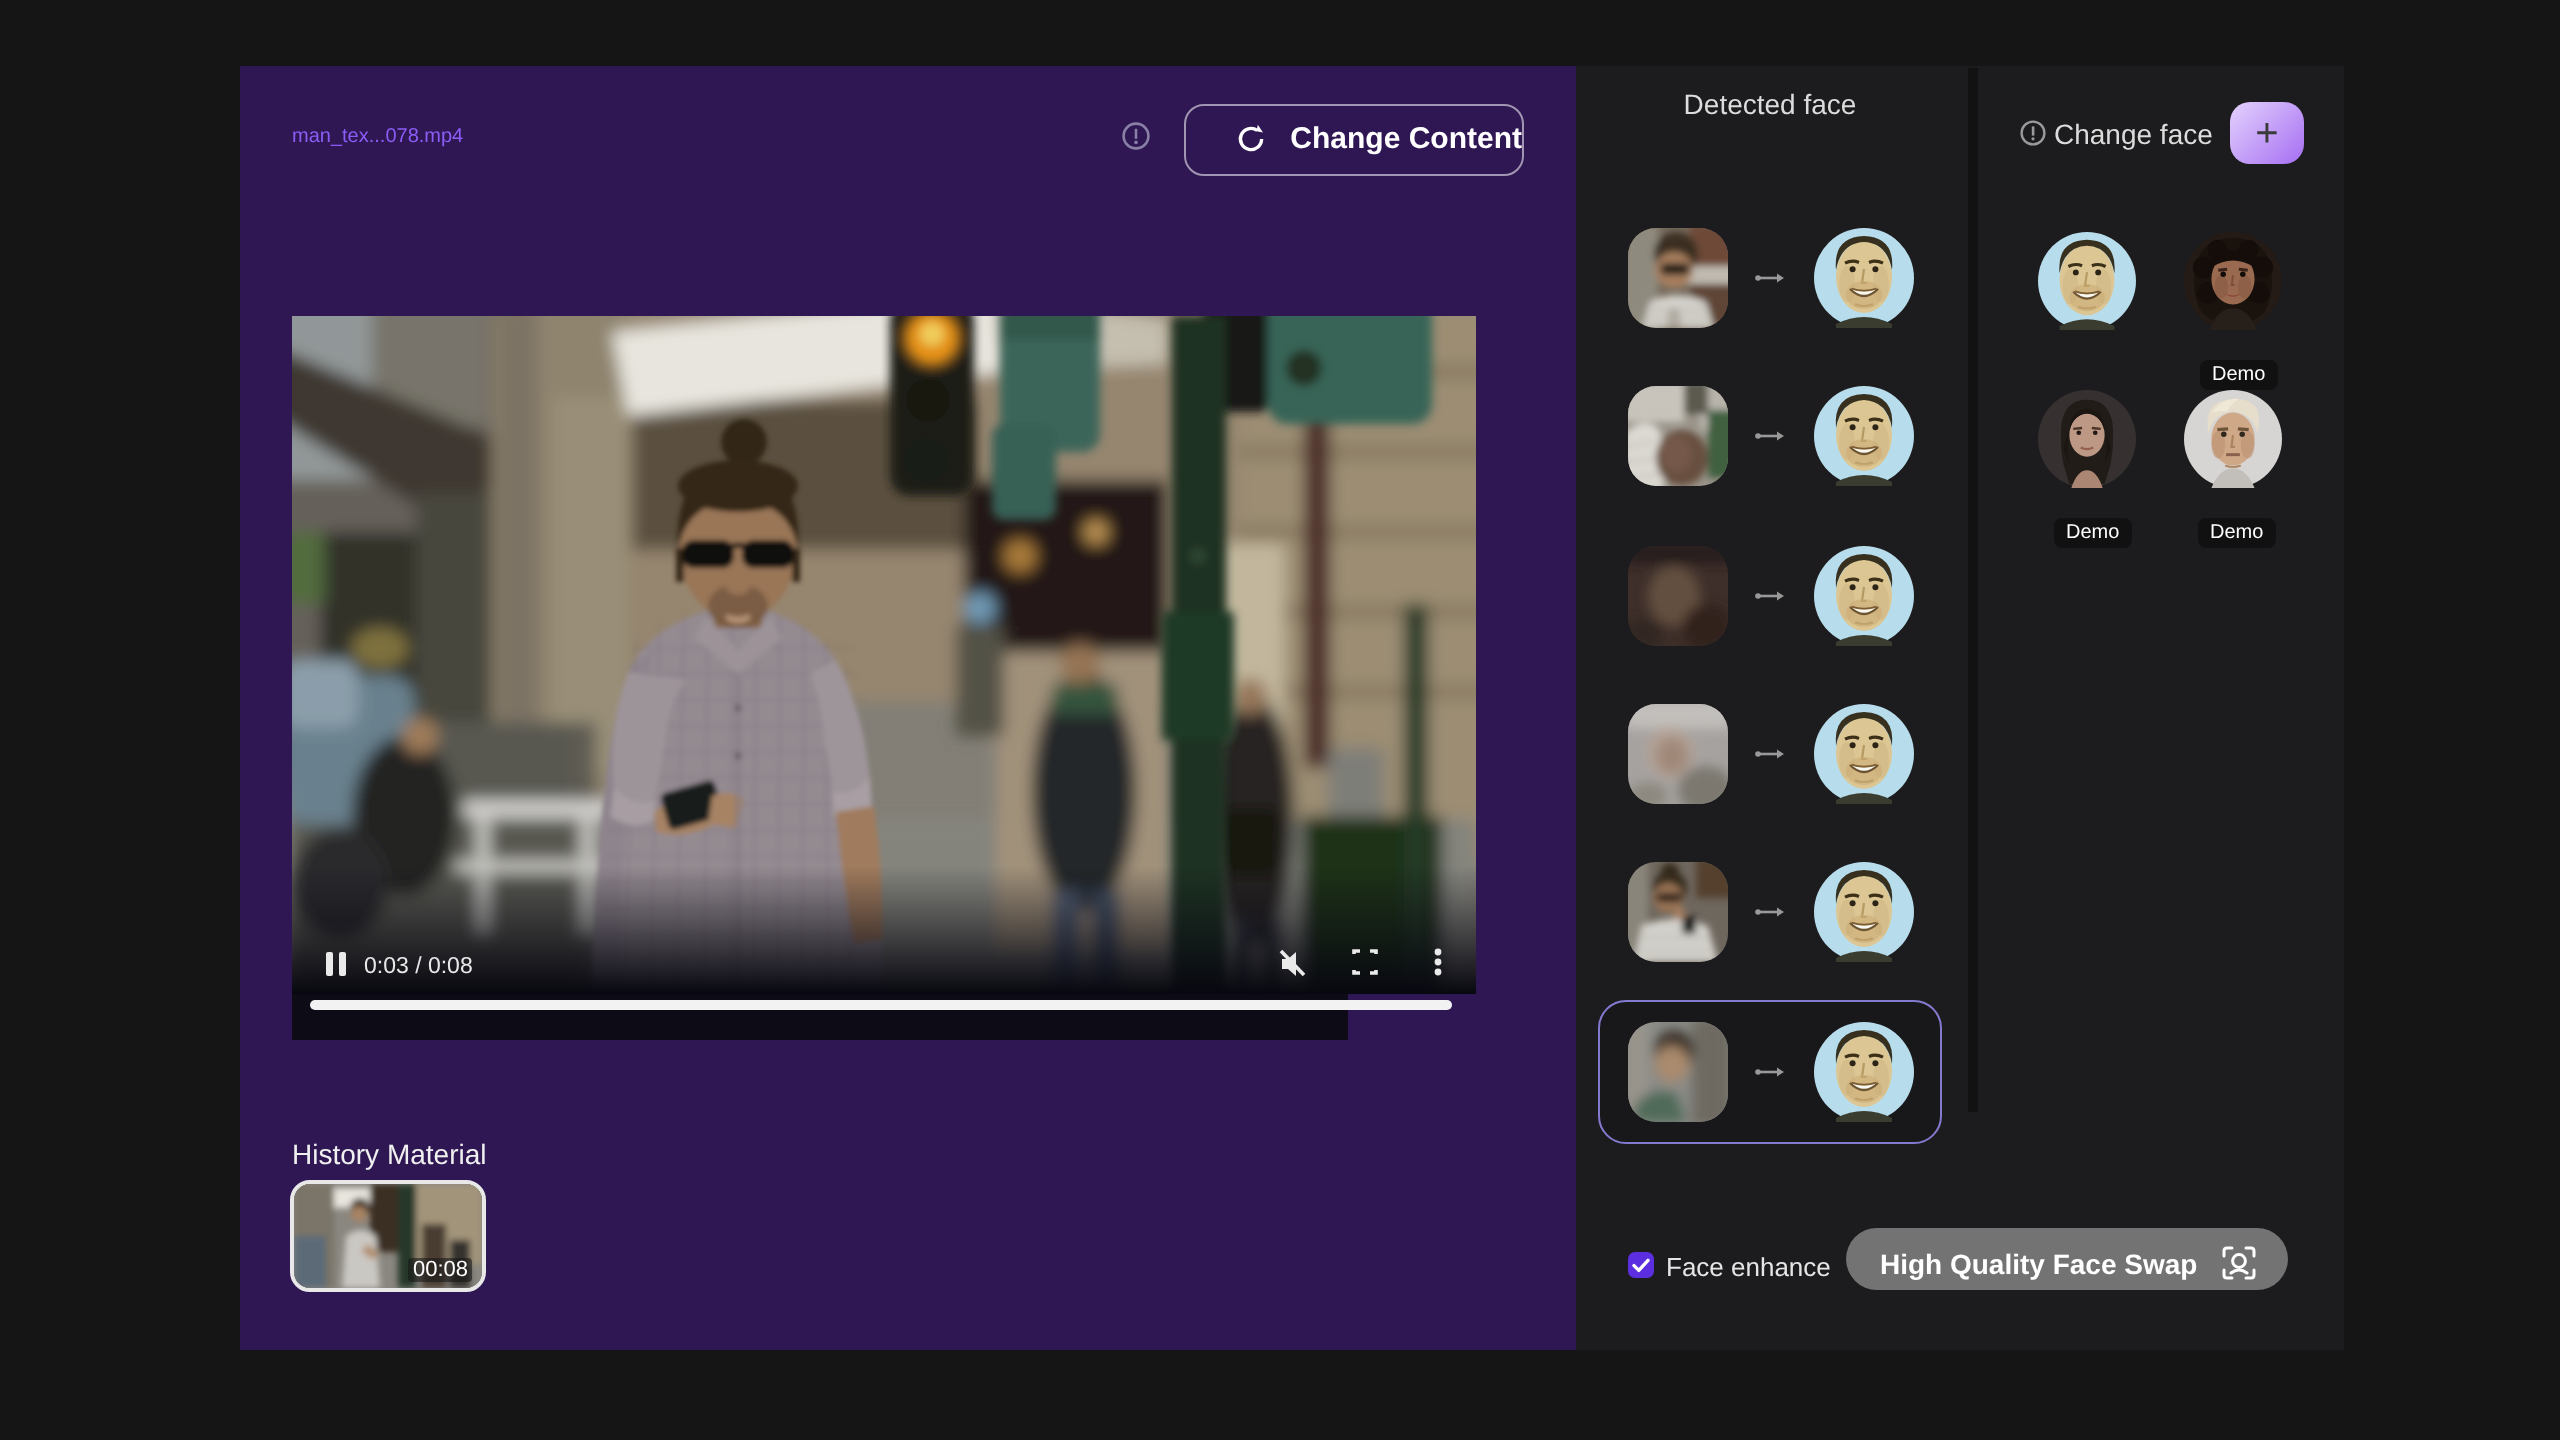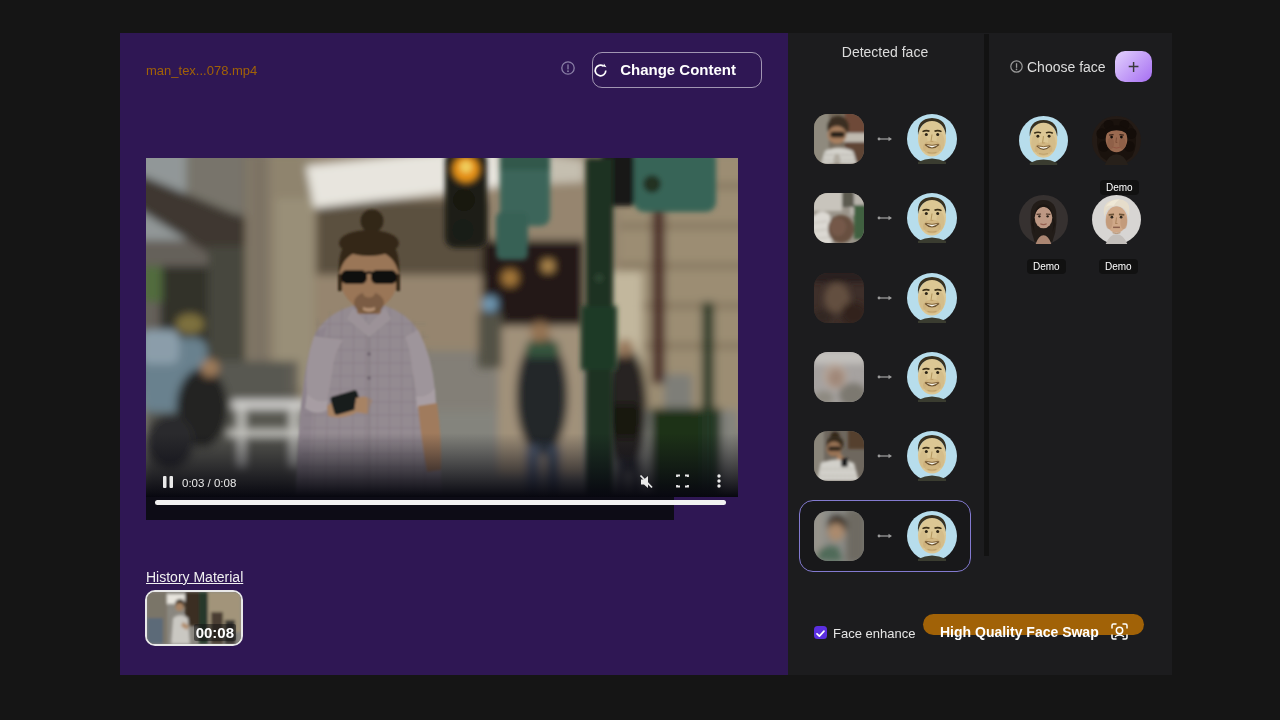--- a/index.html
+++ b/index.html
@@ -3,27 +3,27 @@
 <meta charset="utf-8">
 <style>
   * { margin:0; padding:0; box-sizing:border-box; }
   html,body { width:1280px; height:720px; background:#151515; overflow:hidden;
     font-family:"Liberation Sans", sans-serif; }
   .abs { position:absolute; }
   #left { left:120px; top:33px; width:668px; height:642px; background:#2f1754; }
   #mid { left:788px; top:33px; width:384px; height:642px; background:#1c1c1e; }
   #gutter { left:984px; top:34px; width:5px; height:522px; background:#121212; }
   .hdr { color:#dcdcdc; font-size:14px; }
-  #fname { left:146px; top:63px; color:#a16207; font-size:13px; }
+  #fname { left:146px; top:63px; color:#8b5cf6; font-size:10px; }
   #vbox { left:146px; top:158px; width:528px; height:362px; background:#0d0c16; }
   #ccbtn { left:592px; top:52px; width:170px; height:36px; border:1px solid rgba(255,255,255,0.55);
-     border-radius:10px; color:#fff; font-size:15px; font-weight:bold; line-height:34px; text-align:left; }
-  #hist { left:146px; top:569px; color:#f0f0f0; font-size:14px;text-decoration:underline; }
+     border-radius:10px; color:#fff; font-size:15px; font-weight:bold; line-height:34px; text-align:right; }
+  #hist { left:146px; top:569px; color:#f0f0f0; font-size:14px; }
   #thumb { left:145px; top:590px; width:98px; height:56px; border:2px solid #e8e8e8; border-radius:10px; overflow:hidden; background:#6a6a62;}
-  #t008 { right:5px; bottom:3px; color:#fff; font-size:15px; font-weight:bold; background:rgba(20,20,20,0.55); padding:0 2px; border-radius:2px;margin-top:21px; }
+  #t008 { right:5px; bottom:3px; color:#fff; font-size:11px; font-weight:normal; background:rgba(20,20,20,0.55); padding:0 2px; border-radius:2px;margin-top:21px; }
   .demo { position:absolute; background:rgba(16,16,16,0.92); color:#fff; font-size:10px;
      padding:2px 6px; border-radius:4px;margin-top:24px; }
 </style>
 </head>
 <body>
 <div class="abs" id="left"></div>
 <div class="abs" id="mid"></div>
 <div class="abs" id="gutter"></div>
 <div class="abs" id="fname">man_tex...078.mp4</div>
 <svg class="abs" style="left:561px;top:61px" width="14" height="14" viewBox="0 0 14 14">
@@ -350,21 +350,21 @@
     <use href="#arrowlr"></use>
   </svg>
 <svg class="abs" style="left:907px;top:511px" width="50" height="50" viewBox="0 0 50 50">
     <use href="#avface"></use>
   </svg>
 <svg class="abs" style="left:1010px;top:60px" width="13" height="13" viewBox="0 0 13 13">
  <circle cx="6.5" cy="6.5" r="5.7" stroke="#9a9a9a" stroke-width="1.2" fill="none"></circle>
  <rect x="5.9" y="3.2" width="1.3" height="4.6" fill="#9a9a9a"></rect>
     <circle cx="6.5" cy="9.4" r="0.8" fill="#9a9a9a"></circle>
 </svg>
-<div class="abs hdr" style="left:1027px;top:59px">Choose face</div>
+<div class="abs hdr" style="left:1027px;top:59px">Change face</div>
 <div class="abs" style="left:1115px;top:51px;width:37px;height:31px;border-radius:10px;background:linear-gradient(135deg,#e3d2fd,#a66ef2)">
  <div style="position:absolute;left:50%;top:50%;transform:translate(-50%,-50%);color:#3a3a3a;font-size:20px;font-weight:400;line-height:1">+</div>
 </div>
 
 <svg class="abs" style="left:1019px;top:116px" width="49" height="49" viewBox="0 0 50 50">
     <use href="#avface"></use>
   </svg>
 
 <svg class="abs" style="left:1092px;top:116px" width="49" height="49" viewBox="0 0 50 50">
  <circle cx="25" cy="25" r="25" fill="#241b16"></circle>
@@ -419,20 +419,20 @@
 <span class="demo" style="left:1100px;top:156px">Demo</span>
 <span class="demo" style="left:1027px;top:235px">Demo</span>
 <span class="demo" style="left:1099px;top:235px">Demo</span>
 
 <div class="abs" style="left:814px;top:626px;width:13px;height:13px;background:#5b2fe0;border-radius:3.5px">
  <svg width="13" height="13" viewBox="0 0 13 13">
       <path d="M3,6.8 L5.4,9.2 L10,4.2" stroke="#fff" stroke-width="1.7" fill="none" stroke-linecap="round" stroke-linejoin="round"></path>
     </svg>
 </div>
 <div class="abs" style="left:833px;top:626px;color:#e5e5e5;font-size:13px">Face enhance</div>
-<div class="abs" style="left:923px;top:614px;width:221px;height:21px;border-radius:17.5px;background:#a16207">
+<div class="abs" style="left:923px;top:614px;width:221px;height:31px;border-radius:17.5px;background:#737373">
  <span style="position:absolute;left:17px;top:10px;color:#fff;font-size:14px;font-weight:bold">High Quality Face Swap</span>
  <svg style="position:absolute;right:16px;top:9px" width="17" height="17" viewBox="0 0 17 17" fill="none" stroke="#fff" stroke-width="1.5" stroke-linecap="round">
   <path d="M1,5 L1,2.5 Q1,1 2.5,1 L5,1 M12,1 L14.5,1 Q16,1 16,2.5 L16,5 M16,12 L16,14.5 Q16,16 14.5,16 L12,16 M5,16 L2.5,16 Q1,16 1,14.5 L1,12"></path>
   <circle cx="8.5" cy="7.5" r="3.2"></circle>
   <path d="M4.5,13.5 Q8.5,10.5 12.5,13.5"></path>
  </svg>
 </div>
 
 </body></html>

